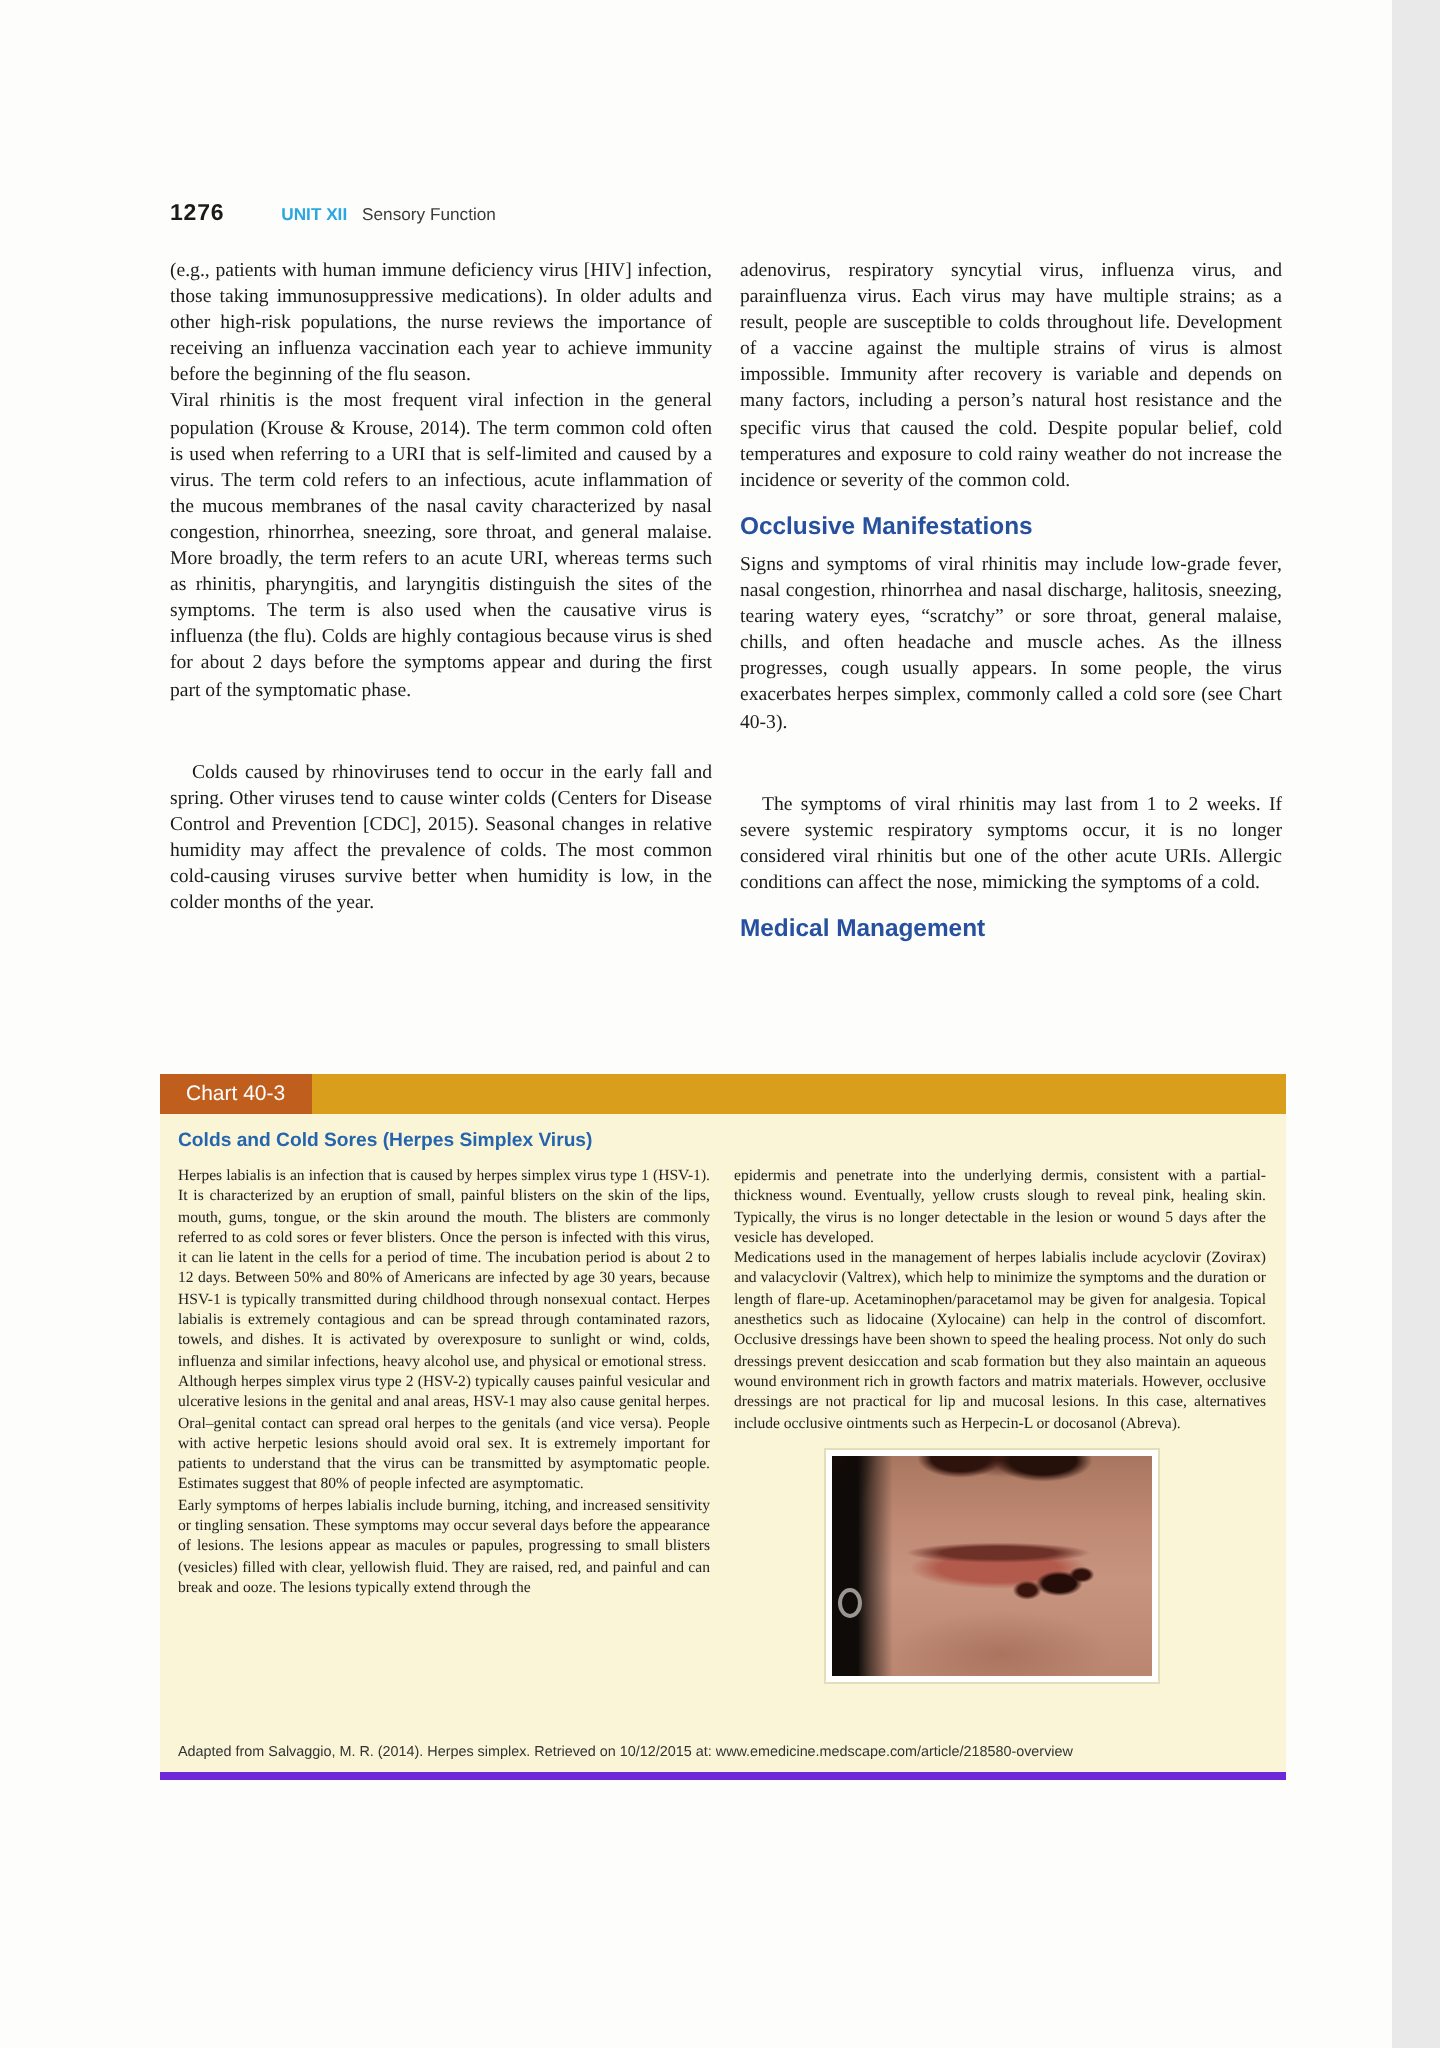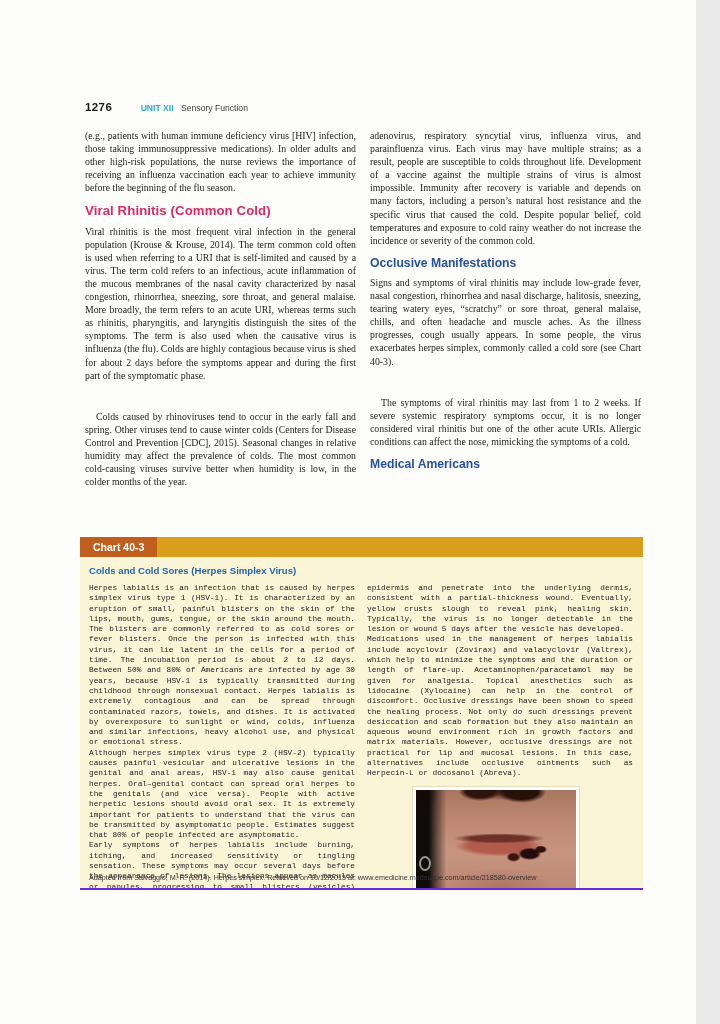--- a/index.html
+++ b/index.html
@@ -17,26 +17,26 @@
   .col{width:271px;font-size:9.8px;line-height:13.1px;text-align:justify;color:#1c1c1c;}
   .col p{margin:0;}
   .col p.ind{text-indent:11px;margin-top:28px;}
   h2.red{font-family:"Liberation Sans",sans-serif;color:#da2a63;font-size:13.2px;margin:10px 0 7px;letter-spacing:.1px;}
   h3.blue{font-family:"Liberation Sans",sans-serif;color:#27509e;font-size:12.2px;margin:10px 0 6px;}
 
   
   .chart{position:absolute;top:537px;left:80px;width:563px;height:353px;}
   .chart-hdr{height:20px;background:#d99e1b;position:relative;}
   .chart-tab{position:absolute;left:0;top:0;height:20px;line-height:20px;background:#c05e1d;color:#ffffff;
-             font-family:"Liberation Sans",sans-serif;font-weight:bold;font-size:10.5px;padding:0 13px;}
+             font-family:"Liberation Sans",sans-serif;font-weight:normal;font-size:10.5px;padding:0 13px;}
   .chart-bd{box-sizing:border-box;height:333px;background:#fbf5d8;padding:8px 9px 24px;position:relative;
-            border-bottom:2px solid #6d28d9;overflow:hidden;}
+            border-bottom:4px solid #6d28d9;overflow:hidden;}
   .chart-title{font-family:"Liberation Sans",sans-serif;color:#2465ae;font-size:9.6px;font-weight:bold;margin:0 0 7px;}
   .chart-cols{display:flex;gap:12px;}
-  .chart-col{width:266px;font-family:Liberation Mono, monospace;font-size:7.8px;line-height:10.3px;
+  .chart-col{width:266px;font-family:Liberation Serif, serif;font-size:7.8px;line-height:10.3px;
              text-align:justify;color:#222;}
   .chart-col p{margin:0;}
   .chart-src{position:absolute;left:9px;bottom:6px;width:545px;font-family:"Liberation Sans",sans-serif;
              font-size:7.2px;color:#333;}
 
   
   .photo-wrap{margin:8px 0 0 46px;}
   .photo{position:relative;width:160px;height:110px;border:3px solid #fff;outline:1px solid #e4ddb9;overflow:hidden;
     background:
       radial-gradient(ellipse 15px 8px at 71% 58%, #240d08 55%, rgba(36,13,8,0) 78%),
@@ -61,30 +61,29 @@
 
   <header class="hdr">
     <span class="pagenum">1276</span>
     <span class="unit">UNIT XII</span>
     <span class="unit-title">Sensory Function</span>
   </header>
 
   <div class="columns">
     <div class="col">
       <p>(e.g., patients with human immune deficiency virus [HIV] infection, those taking immunosuppressive medications). In older adults and other high-risk populations, the nurse reviews the importance of receiving an influenza vaccination each year to achieve immunity before the beginning of the flu season.</p>
-      <h2 class="red">Viral Rhinitis (Common Cold)</h2>
       <p>Viral rhinitis is the most frequent viral infection in the general population (Krouse &amp; Krouse, 2014). The term common cold often is used when referring to a URI that is self-limited and caused by a virus. The term cold refers to an infectious, acute inflammation of the mucous membranes of the nasal cavity characterized by nasal congestion, rhinorrhea, sneezing, sore throat, and general malaise. More broadly, the term refers to an acute URI, whereas terms such as rhinitis, pharyngitis, and laryngitis distinguish the sites of the symptoms. The term is also used when the causative virus is influenza (the flu). Colds are highly contagious because virus is shed for about 2 days before the symptoms appear and during the first part of the symptomatic phase.</p>
       <p class="ind">Colds caused by rhinoviruses tend to occur in the early fall and spring. Other viruses tend to cause winter colds (Centers for Disease Control and Prevention [CDC], 2015). Seasonal changes in relative humidity may affect the prevalence of colds. The most common cold-causing viruses survive better when humidity is low, in the colder months of the year.</p>
     </div>
     <div class="col">
       <p>adenovirus, respiratory syncytial virus, influenza virus, and parainfluenza virus. Each virus may have multiple strains; as a result, people are susceptible to colds throughout life. Development of a vaccine against the multiple strains of virus is almost impossible. Immunity after recovery is variable and depends on many factors, including a person’s natural host resistance and the specific virus that caused the cold. Despite popular belief, cold temperatures and exposure to cold rainy weather do not increase the incidence or severity of the common cold.</p>
       <h3 class="blue">Occlusive Manifestations</h3>
       <p>Signs and symptoms of viral rhinitis may include low-grade fever, nasal congestion, rhinorrhea and nasal discharge, halitosis, sneezing, tearing watery eyes, “scratchy” or sore throat, general malaise, chills, and often headache and muscle aches. As the illness progresses, cough usually appears. In some people, the virus exacerbates herpes simplex, commonly called a cold sore (see Chart 40-3).</p>
       <p class="ind">The symptoms of viral rhinitis may last from 1 to 2 weeks. If severe systemic respiratory symptoms occur, it is no longer considered viral rhinitis but one of the other acute URIs. Allergic conditions can affect the nose, mimicking the symptoms of a cold.</p>
-      <h3 class="blue">Medical Americans</h3>
+      <h3 class="blue">Medical Management</h3>
     </div>
   </div>
 
   <section class="chart">
     <div class="chart-hdr">
       <span class="chart-tab">Chart 40-3</span>
     </div>
     <div class="chart-bd">
       <h4 class="chart-title">Colds and Cold Sores (Herpes Simplex Virus)</h4>
       <div class="chart-cols">

